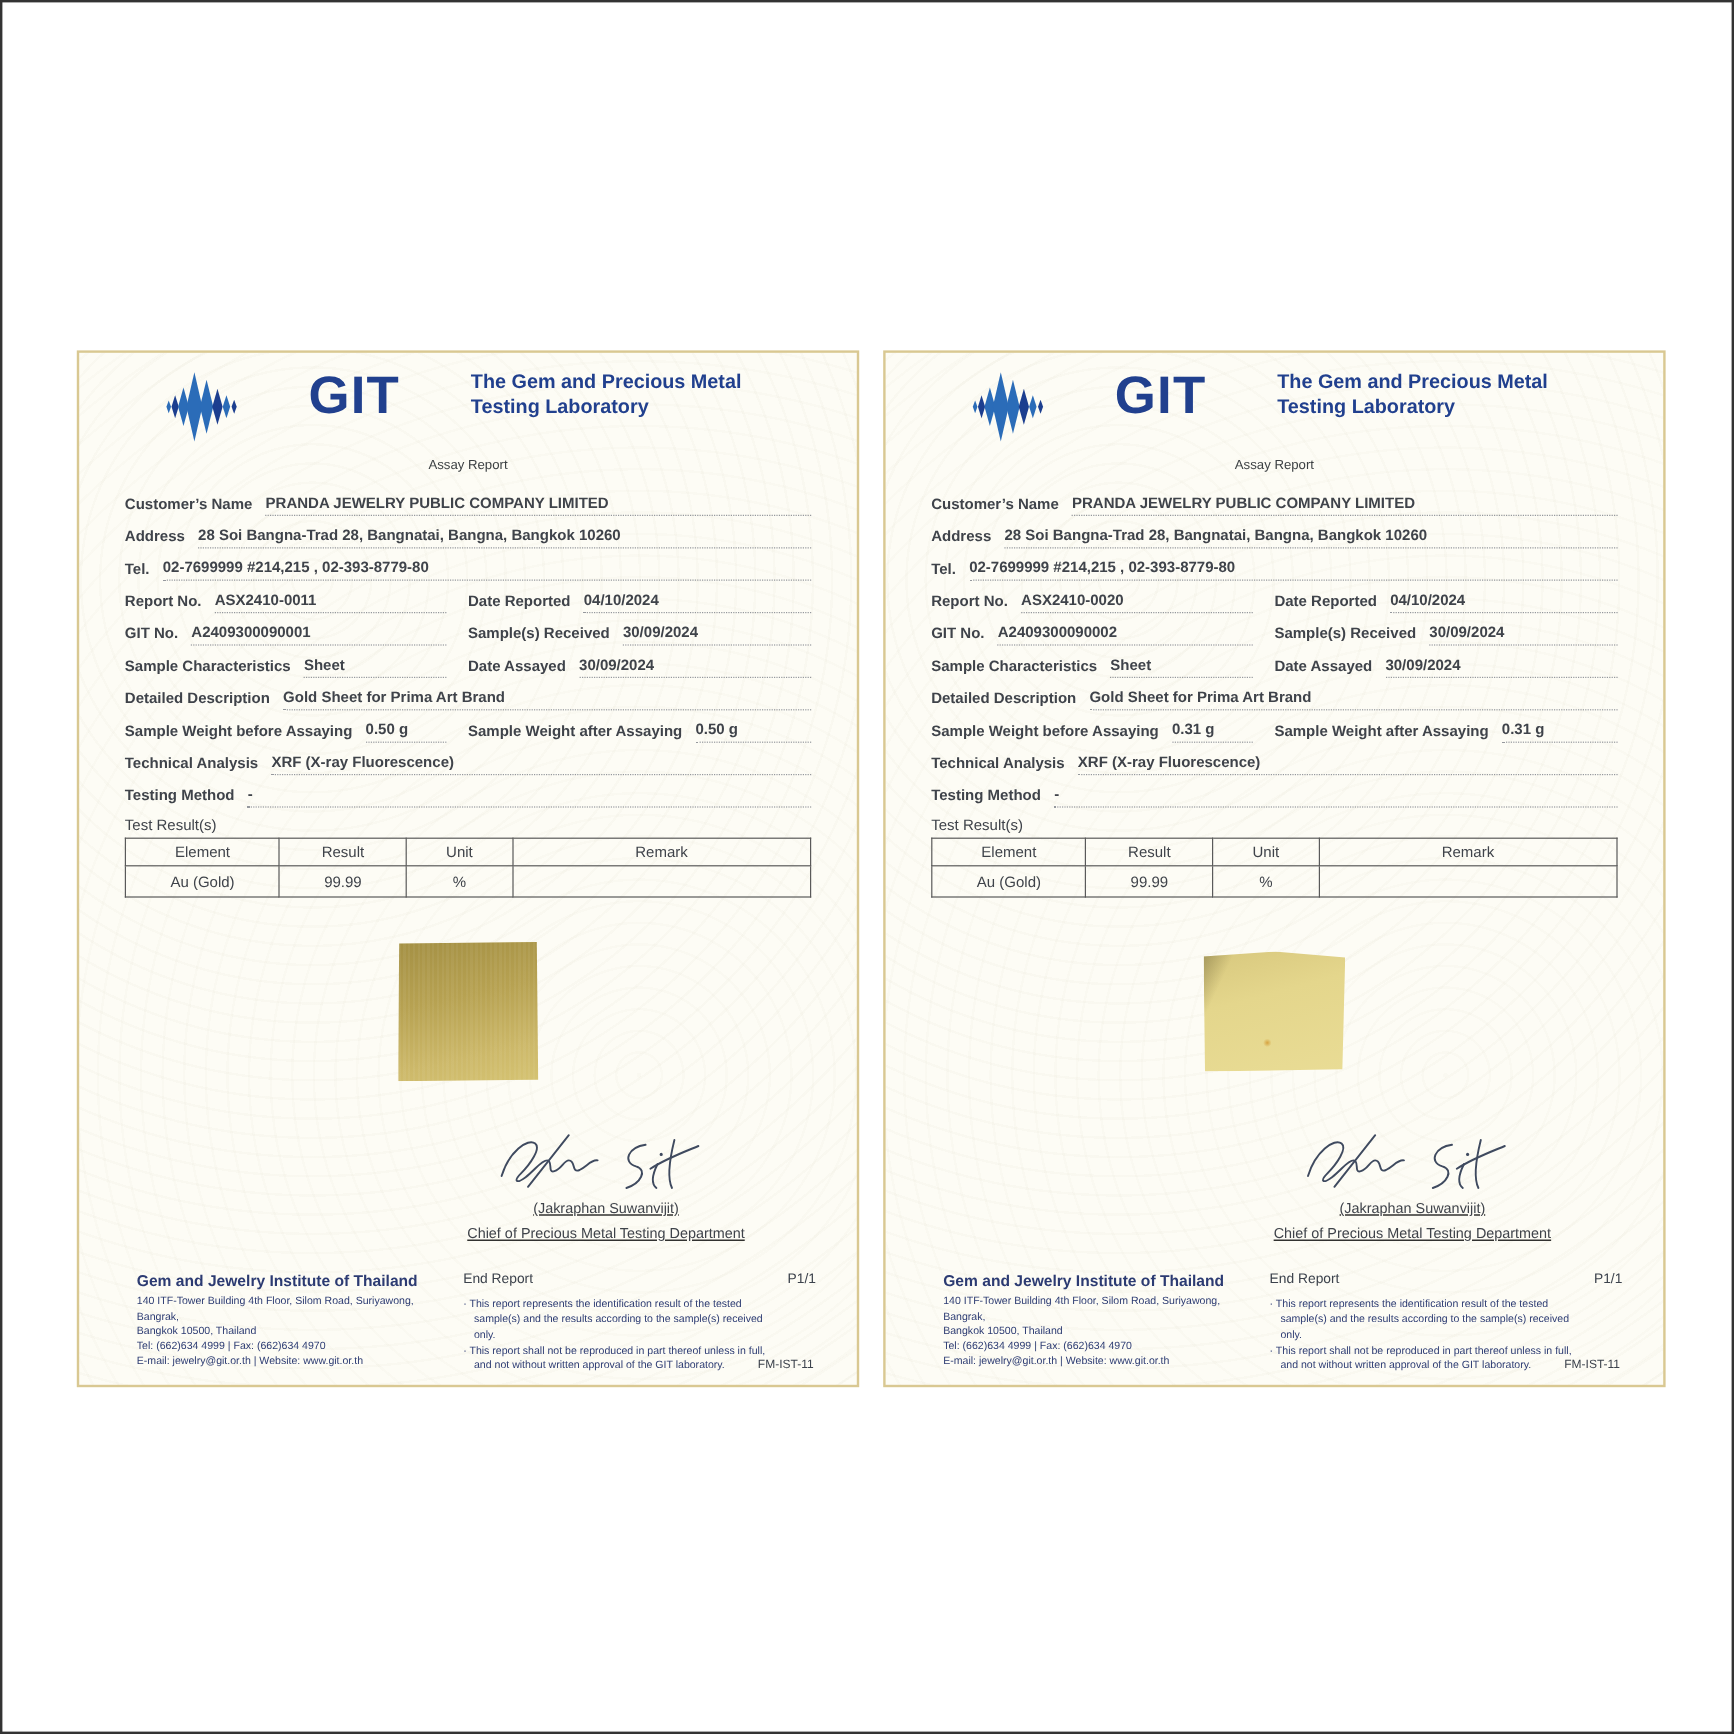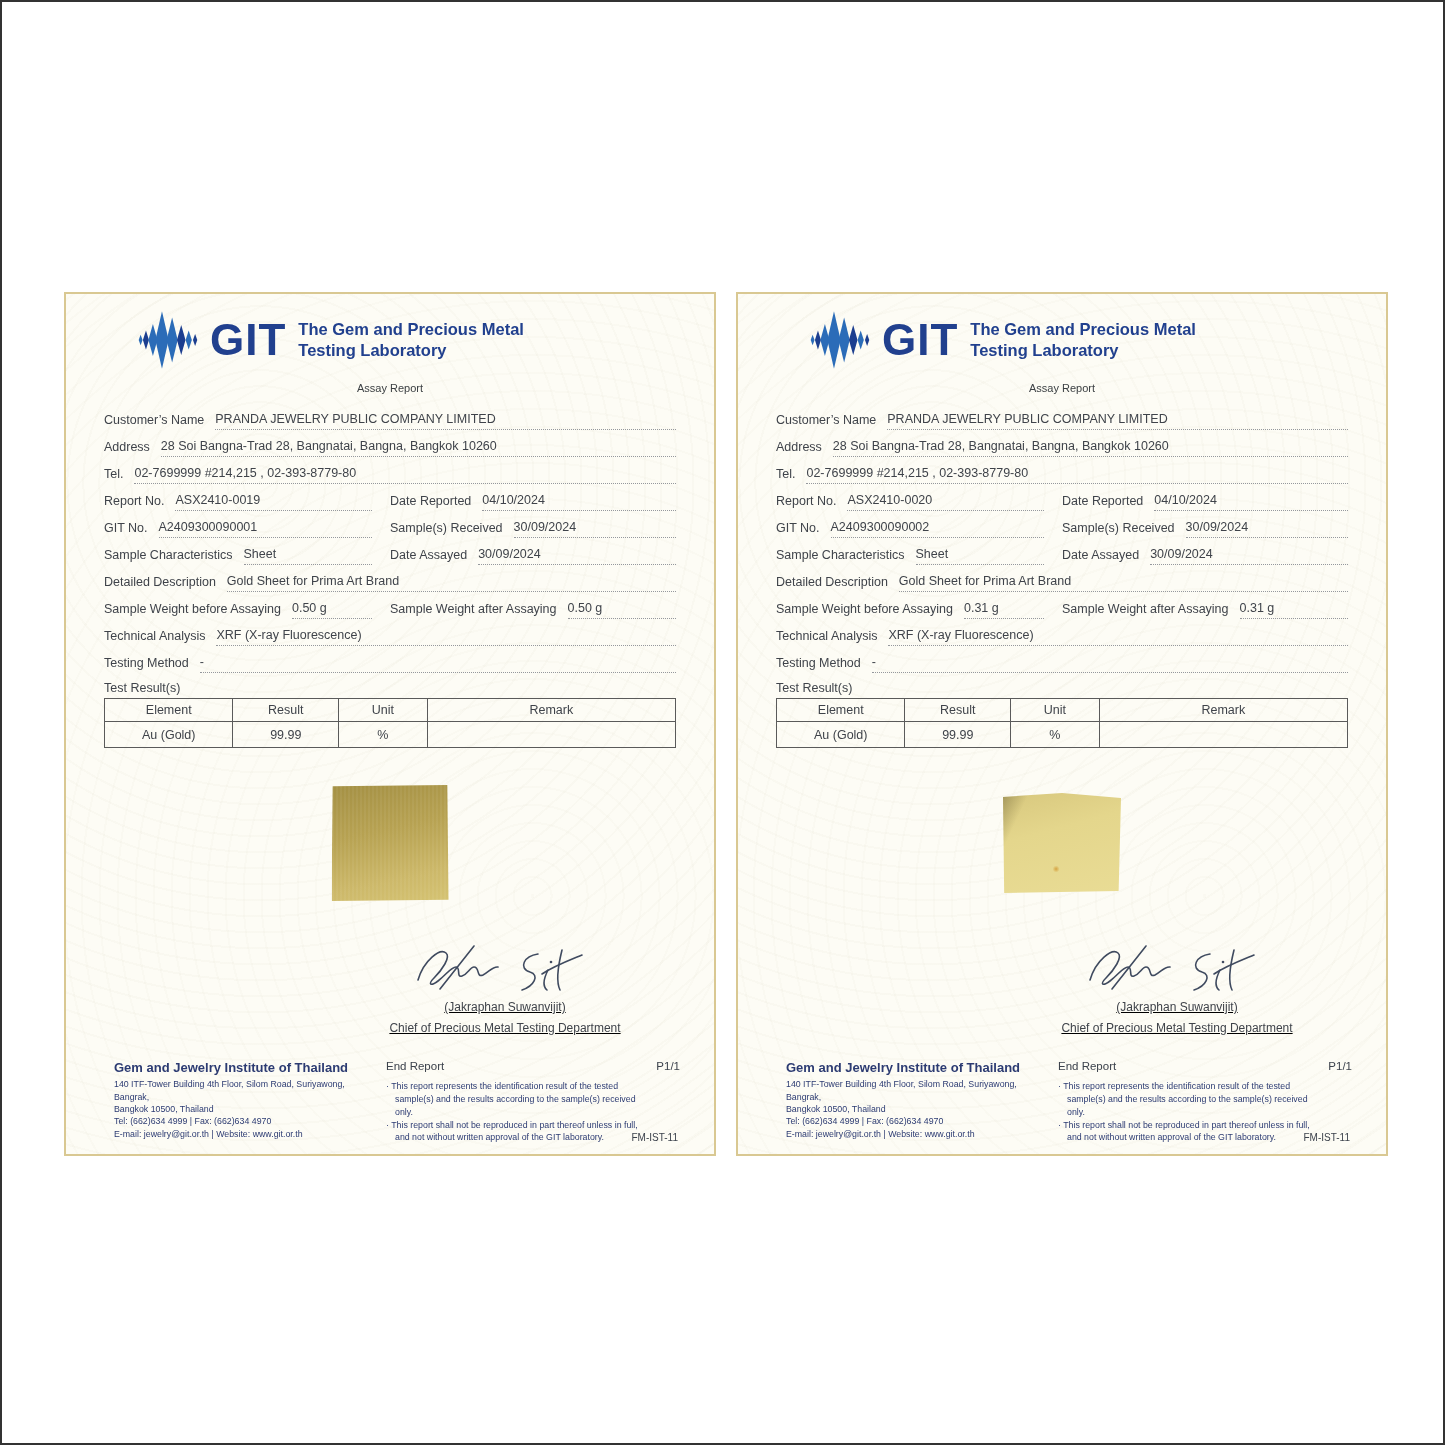--- a/index.html
+++ b/index.html
@@ -12,28 +12,28 @@
     position:absolute; top:290px; width:652px; height:864px; box-sizing:border-box;
     background-color:#fdfcf5; border:2px solid #d9c892;
     background-image:
       repeating-radial-gradient(circle at 30% 22%, rgba(205,200,175,0.07) 0 2px, transparent 2px 16px),
       repeating-radial-gradient(circle at 72% 70%, rgba(205,200,175,0.06) 0 2px, transparent 2px 18px);
   }
   .cert.left  { left:62px; }
   .cert.right { left:734px; }
   .cert-inner { position:relative; height:100%; padding:14px 38px 0 38px; box-sizing:border-box; }
 
-  .logo-row { display:flex; align-items:center; height:64px; margin-left:32px; }
+  .logo-row { display:flex; height:64px; margin-left:32px;gap:47px; }
   .diamonds { width:68px; height:62px; flex:none; }
   .logo-git { font-size:44px; font-weight:bold; color:#21408e; letter-spacing:1px; margin-left:6px; line-height:1; }
   .lab-name { margin-left:12px; color:#21408e; font-weight:bold; font-size:16.5px; line-height:1.25; }
 
   .title { text-align:center; font-size:11px; color:#3c4043; margin-top:10px; height:19px; }
 
-  .rows { margin-top:2px; font-size:12.5px; color:#3f434a; }
+  .rows { margin-top:2px; font-size:12.5px; color:#3f434a;font-weight:bold; }
   .frow { display:flex; height:27px; }
   .lbl { align-self:flex-end; padding-bottom:3px; white-space:nowrap; }
   .val { flex:1; align-self:flex-end; border-bottom:1px dotted #95989d; padding-bottom:3px; margin-left:11px; white-space:nowrap; }
   .half { display:flex; flex:1; min-width:0; }
   .half.first .val { margin-right:18px; }
 
   .tr-label { height:22px; display:flex; align-items:flex-end; font-size:12.5px; color:#3f434a; }
 
   table.results { width:100%; border-collapse:collapse; margin-top:3px; font-size:12.5px; color:#3f434a; table-layout:fixed;border-radius:23px; }
   table.results th, table.results td { border:1px solid #5a5a5a; text-align:center; font-weight:normal; padding:0; }
@@ -111,21 +111,21 @@
           <span class="lbl">Address</span>
           <span class="val">28 Soi Bangna-Trad 28, Bangnatai, Bangna, Bangkok 10260</span>
         </div>
         <div class="frow">
           <span class="lbl">Tel.</span>
           <span class="val">02-7699999 #214,215 , 02-393-8779-80</span>
         </div>
         <div class="frow">
           <div class="half first">
             <span class="lbl">Report No.</span>
-            <span class="val">ASX2410-0019</span>
+            <span class="val">ASX2410-0011</span>
           </div>
           <div class="half">
             <span class="lbl">Date Reported</span>
             <span class="val">04/10/2024</span>
           </div>
         </div>
         <div class="frow">
           <div class="half first">
             <span class="lbl">GIT No.</span>
             <span class="val">A2409300090001</span>

